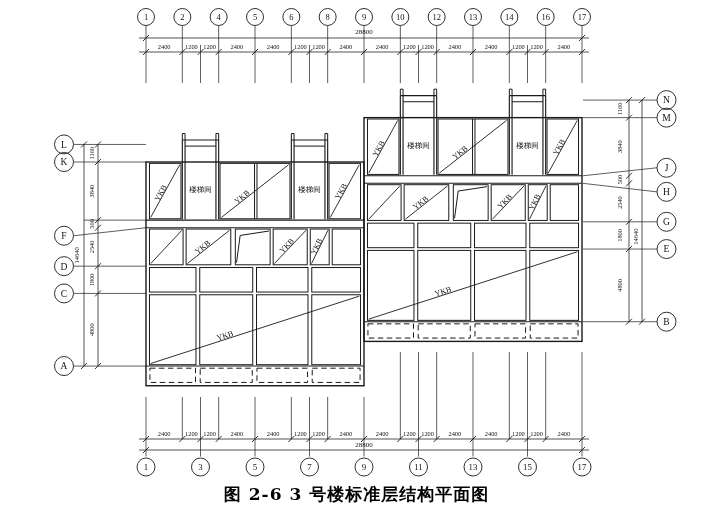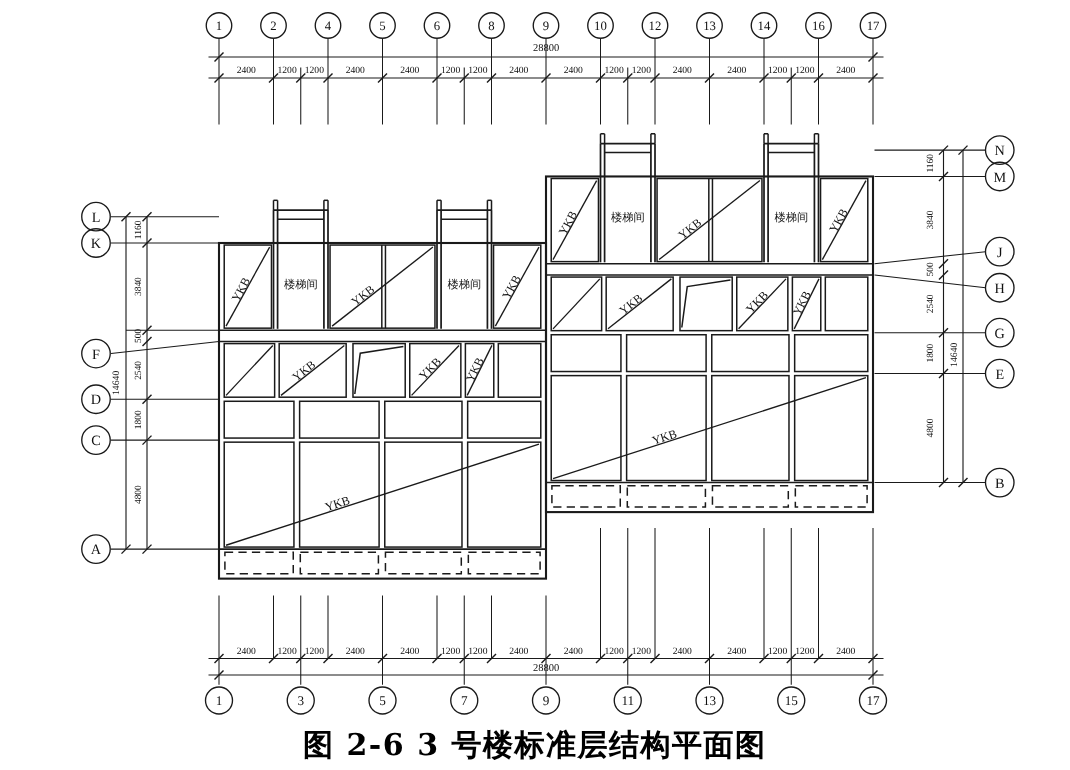--- a/index.html
+++ b/index.html
@@ -1,21 +1,21 @@
 <!DOCTYPE html>
 <html><head>
 <meta charset="utf-8">
 <style>
   html,body{margin:0;padding:0;background:#fff;}
   .page{position:relative;width:713px;height:513px;background:#ffffff;overflow:hidden;
         font-family:"Liberation Serif", serif;}
   svg{position:absolute;left:0;top:0;}
   svg text{fill:#111;font-family:"Liberation Serif", serif;}
   .caption{position:absolute;left:0;top:483px;width:713px;text-align:center;
-           font-size:20px;font-weight:bold;color:#000;
+           font-size:17px;font-weight:bold;color:#000;
            font-family:"DejaVu Serif","Liberation Serif",serif;letter-spacing:1px;}
 </style>
 </head>
 <body>
 
 <div class="page">
   <svg id="plan-svg" width="713" height="478" viewBox="0 0 713 478">
       <g></g>
       <g>
         <rect x="146" y="162" width="218.0016" height="223.75441999999998" fill="none" stroke="#1a1a1a" stroke-width="1.4"></rect>

